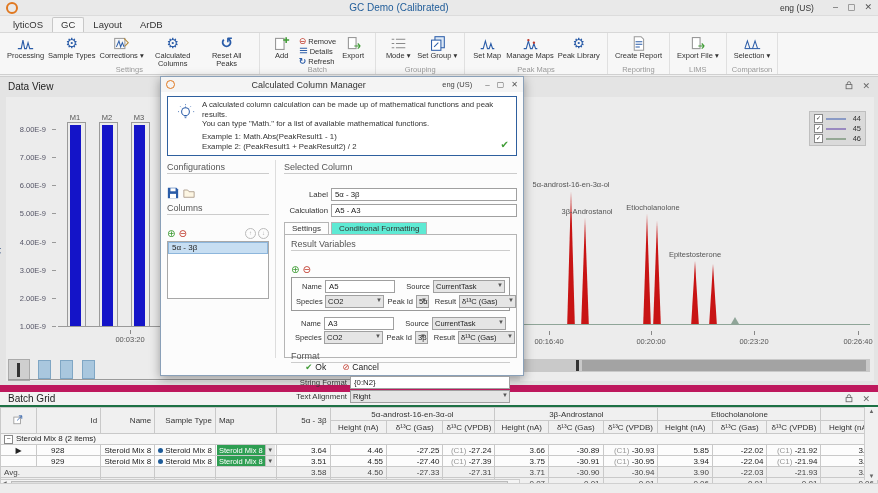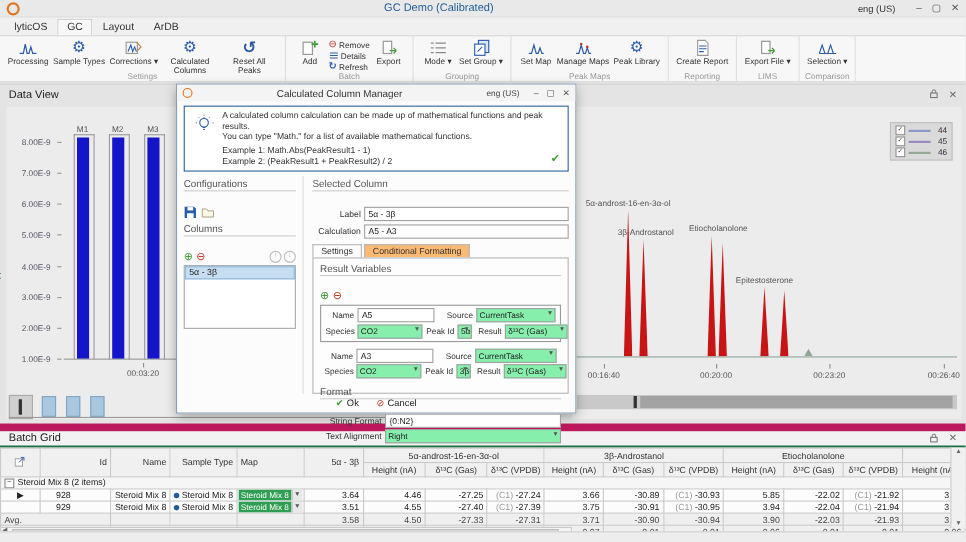--- a/index.html
+++ b/index.html
@@ -76,25 +76,25 @@
   .pm{font-size:10px;line-height:10px;font-family:"DejaVu Sans",sans-serif}
   .pm.plus{color:#3f9c35}.pm.minus{color:#c0392b}
   .updn{margin-left:auto;display:flex;gap:2px}
   .circ{width:9px;height:9px;border:1px solid #bbb;border-radius:50%;font-size:6px;line-height:9px;text-align:center;color:#aaa}
   .listbox{border:1px solid #a8a8a8;background:#fff;height:56px;margin-top:1px}
   .listitem{height:12px;background:#c7def2;border:1px solid #8db6dc;box-sizing:border-box;font-size:8px;display:flex;align-items:center;padding:0 3px}
   .dlg-right{flex:1;padding-left:8px;min-width:0;display:flex;flex-direction:column}
   .frow{display:flex;align-items:center;margin:1.5px 0;gap:3px}
   .fcap{width:44px;flex:none;text-align:right;font-size:7.8px;color:#333}
   .tbox{flex:1;height:11px;border:1px solid #a0a0a0;background:#fff;font-size:7.8px;display:flex;align-items:center;padding:0 3px;min-width:0;white-space:nowrap;overflow:hidden}
-  .sel{border:1px solid #a0a0a0;background:#86efac;height:11px;display:flex;align-items:center;font-size:7.5px;
+  .sel{border:1px solid #a0a0a0;background:#e5e5e5;height:11px;display:flex;align-items:center;font-size:7.5px;
        padding:0 9px 0 2px;position:relative;white-space:nowrap;overflow:hidden}
   .sel .caret{position:absolute;right:1px;top:1px;font-size:6px;color:#555}
   .dtabs{display:flex;margin-top:3px}
-  .dtab{font-size:8px;padding:1px 7px;border:1px solid #b5b5b5;border-bottom:none;background:#fdba74;color:#333;margin-right:2px}
+  .dtab{font-size:8px;padding:1px 7px;border:1px solid #b5b5b5;border-bottom:none;background:#5eead4;color:#333;margin-right:2px}
   .dtab.active{background:#fdfdfd}
   .tabpanel{border:1px solid #b5b5b5;padding:2px 6px 3px;background:#fdfdfd;flex:1;min-height:0}
   .varbox{border:1px solid #999;padding:1px 4px;margin:1px 0 3px}
   .varplain{padding:1px 4px;margin:0 0 2px}
   .fcap2{flex:none;text-align:right;font-size:7.5px;color:#333}
   .dlg-footer{height:17px;flex:none;display:flex;align-items:center;justify-content:center;gap:16px;font-size:8.5px}
   .okbtn .chk{color:#3f9c35;margin-right:3px}
   .cancelbtn .cnc{color:#c0392b;margin-right:3px;font-family:"DejaVu Sans",sans-serif}
   .swatch{width:8px;height:8px;background:#333;border:1px solid #111;margin-right:3px;flex:none}
   

